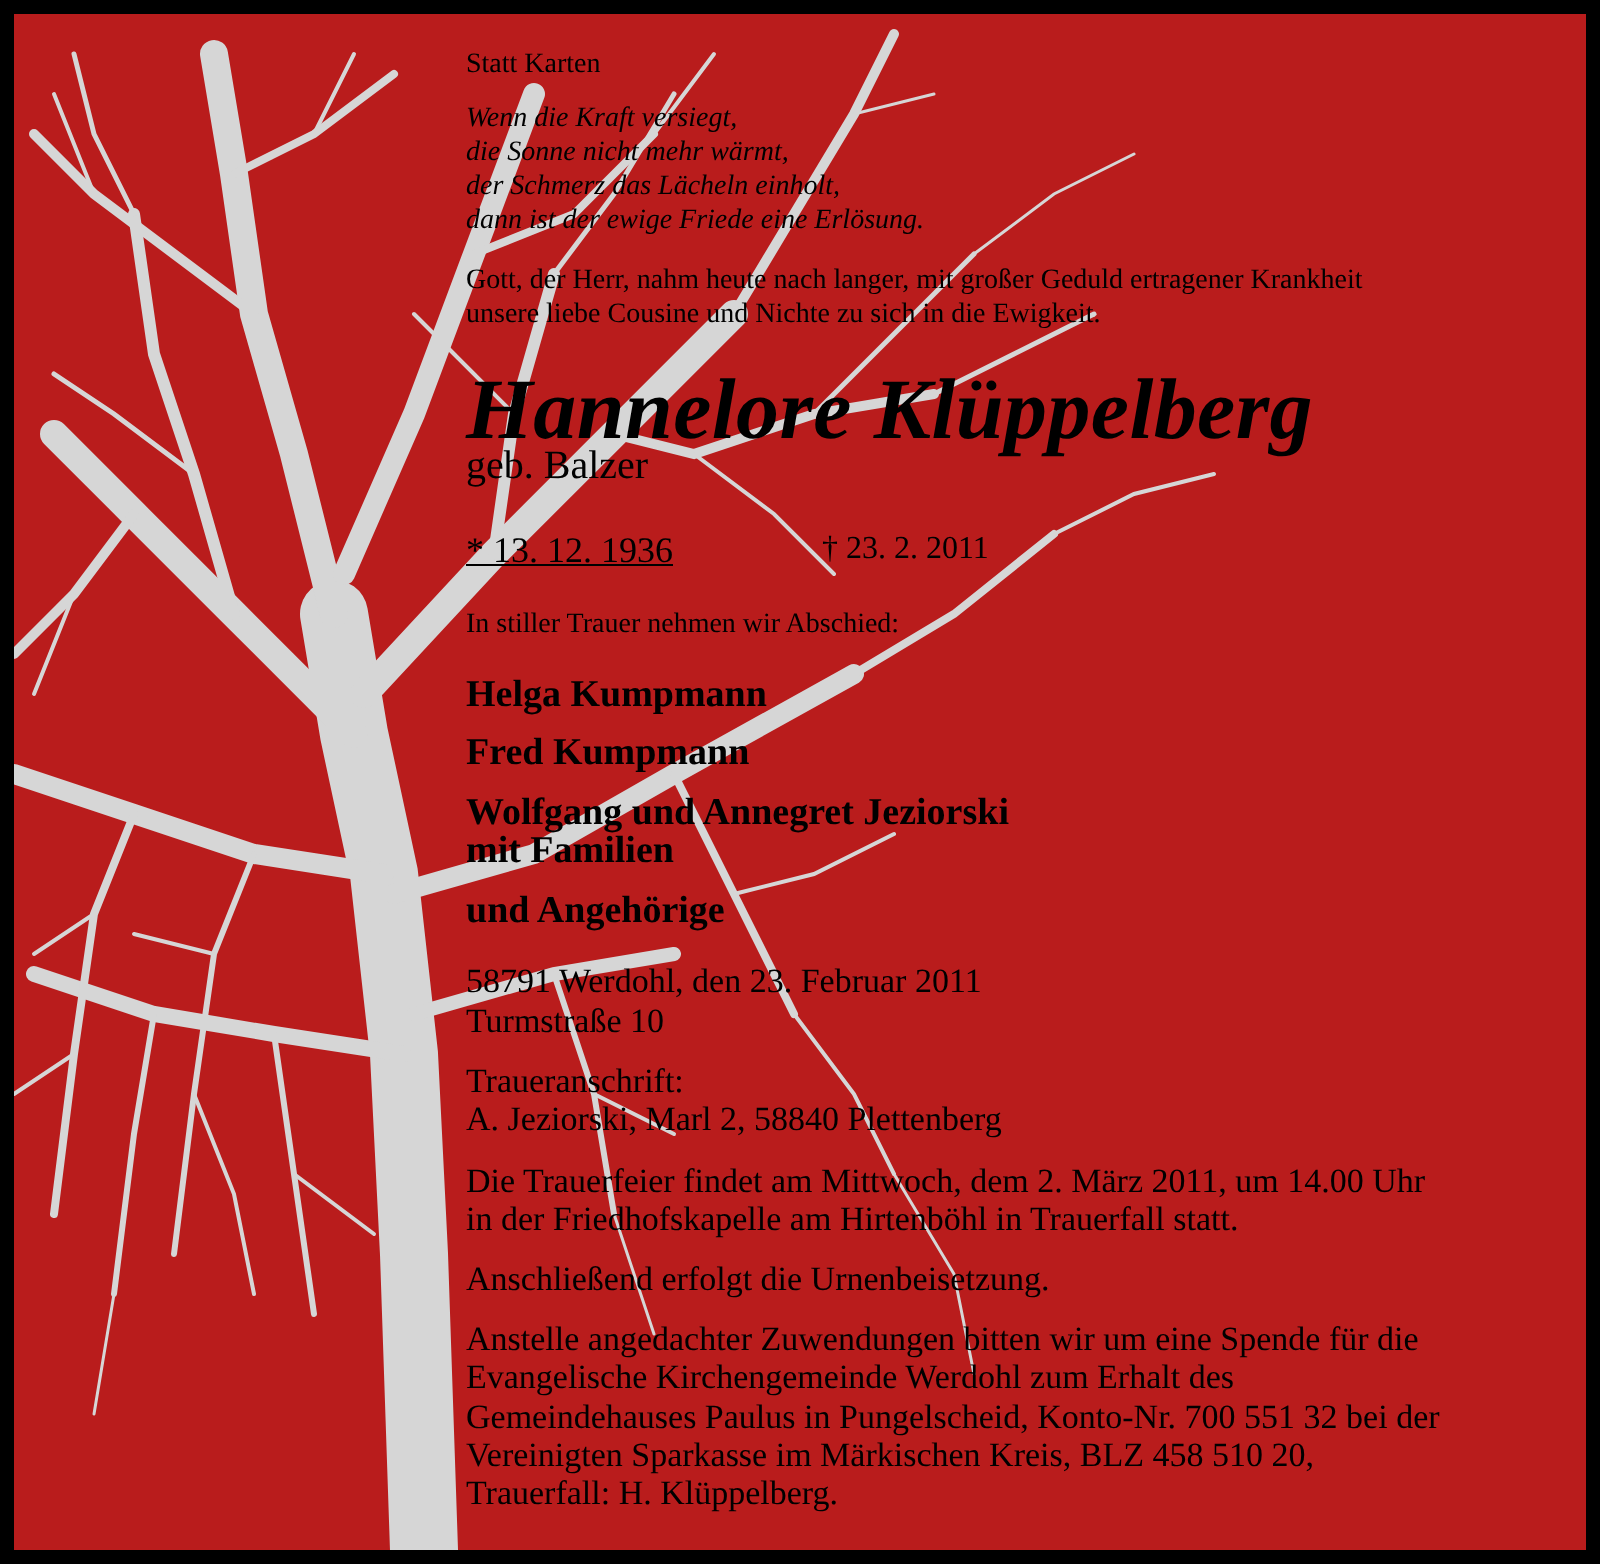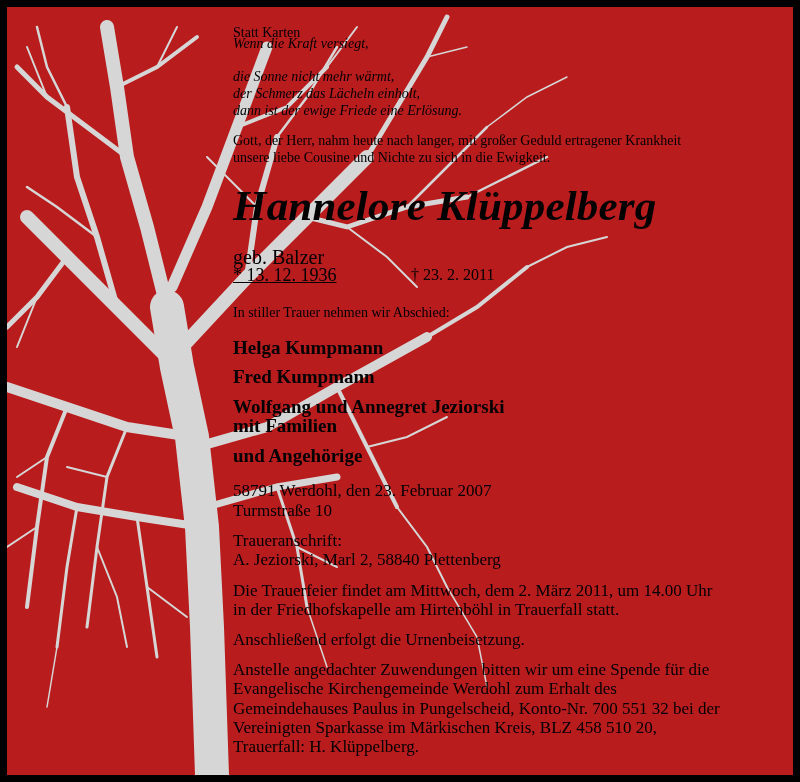--- a/index.html
+++ b/index.html
@@ -79,48 +79,48 @@
       <path d="M440 580 L470 630 L480 680" stroke-width="1.5"></path>
       <path d="M300 600 L320 660" stroke-width="1.5"></path>
       <path d="M50 640 L40 700" stroke-width="1.5"></path>
     </g>
   </svg>
 
   <div class="content">
     <div class="small" style="top:17px;">Statt Karten</div>
 
     <div>
-      <div class="small italic" style="top:28px;">Wenn die Kraft versiegt,</div>
+      <div class="small italic" style="top:44px;">Wenn die Kraft versiegt,</div>
       <div class="small italic" style="top:61px;">die Sonne nicht mehr wärmt,</div>
       <div class="small italic" style="top:78px;">der Schmerz das Lächeln einholt,</div>
       <div class="small italic" style="top:95px;">dann ist der ewige Friede eine Erlösung.</div>
     </div>
 
     <div>
       <div class="small" style="top:125px;">Gott, der Herr, nahm heute nach langer, mit großer Geduld ertragener Krankheit</div>
       <div class="small" style="top:142px;">unsere liebe Cousine und Nichte zu sich in die Ewigkeit.</div>
     </div>
 
     <div class="title" style="top:175px;font-style:italic;">Hannelore Klüppelberg</div>
-    <div class="subt" style="top:239px;">geb. Balzer</div>
+    <div class="subt" style="top:215px;">geb. Balzer</div>
     <div class="subt" style="top:257px; font-size:18px;text-decoration:underline;">* 13. 12. 1936</div>
     <div class="subt" style="top:257px; left:178px; font-size:16px;">† 23. 2. 2011</div>
 
     <div class="small" style="top:297px;">In stiller Trauer nehmen wir Abschied:</div>
 
     <div>
       <div class="mourner" style="top:331px;">Helga Kumpmann</div>
       <div class="mourner" style="top:360px;">Fred Kumpmann</div>
       <div class="mourner" style="top:390px;">Wolfgang und Annegret Jeziorski</div>
       <div class="mourner" style="top:409px;">mit Familien</div>
       <div class="mourner" style="top:439px;">und Angehörige</div>
     </div>
 
     <div>
-      <div class="mid" style="top:474px;">58791 Werdohl, den 23. Februar 2007</div>
+      <div class="mid" style="top:474px;">58791 Werdohl, den 23. Februar 2011</div>
       <div class="mid" style="top:494px;">Turmstraße 10</div>
     </div>
 
     <div>
       <div class="mid" style="top:524px;">Traueranschrift:</div>
       <div class="mid" style="top:543px;">A. Jeziorski, Marl 2, 58840 Plettenberg</div>
     </div>
 
     <div>
       <div class="mid" style="top:574px;">Die Trauerfeier findet am Mittwoch, dem 2. März 2011, um 14.00 Uhr</div>

